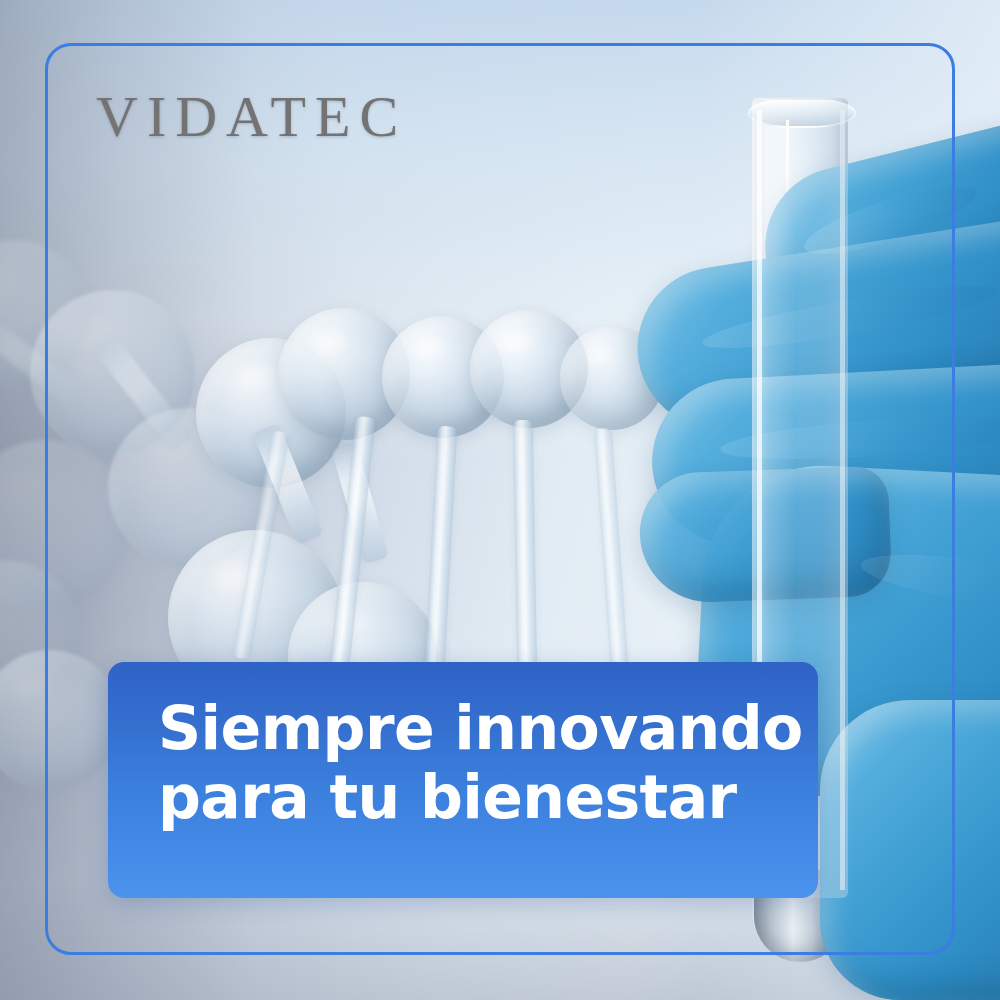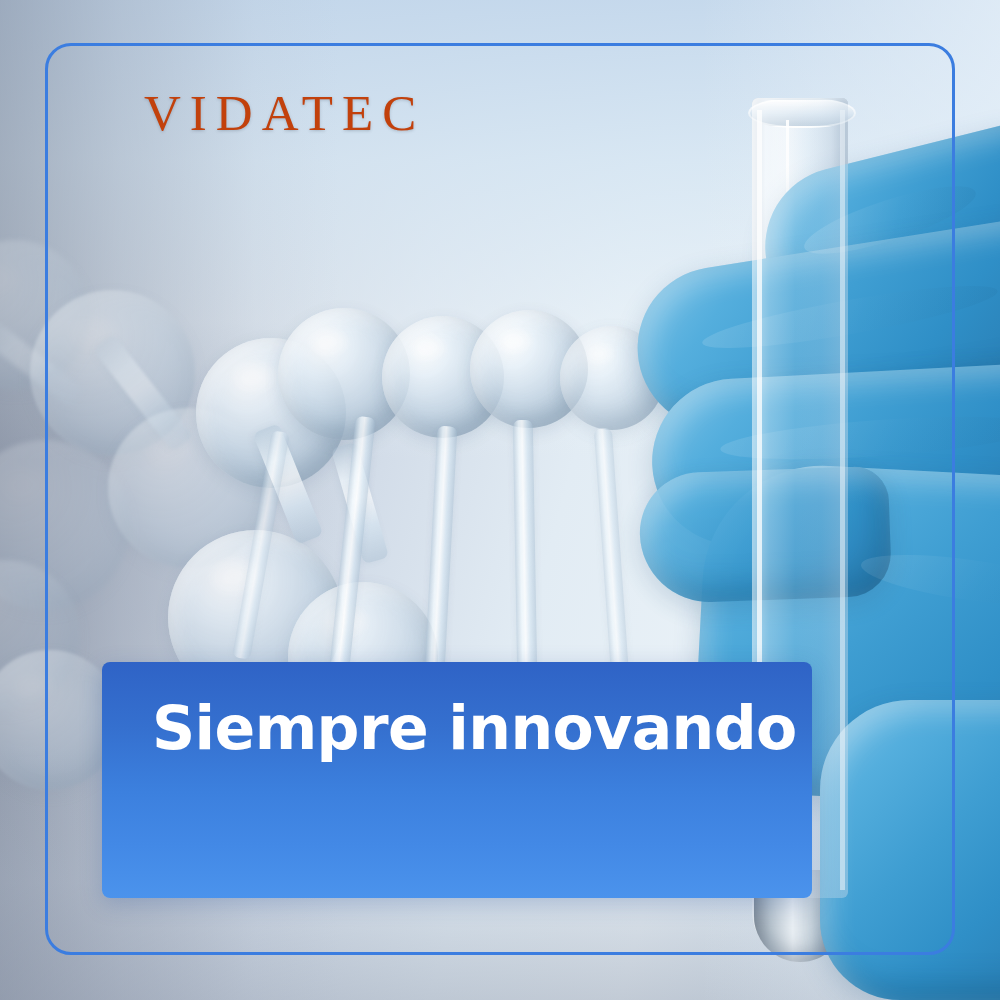--- a/index.html
+++ b/index.html
@@ -206,44 +206,43 @@
   
   .logo {
     position: absolute;
     left: 96px;
     top: 88px;
     width: 420px;
     color: #ffffff;
   }
   .logo-word {
     font-family: "Liberation Serif", "DejaVu Serif", serif;
-    font-size: 51px;
+    font-size: 58px;
     letter-spacing: 9px;
     line-height: 1.0;
-    color: #c2410c;
+    color: #737373;
     text-shadow: 0 1px 3px rgba(70,85,105,0.30);
-    margin-left: 48px;
   }
   .logo-tagline {
     font-family: "Liberation Serif", "DejaVu Serif", serif;
     font-size: 18.5px;
     letter-spacing: 0.6px;
     margin-top: 6px;
     color: #f4f7fb;
     text-shadow: 0 1px 2px rgba(70,85,105,0.28);
   }
 
   
   .banner {
     position: absolute;
-    left: 102px;
+    left: 108px;
     top: 662px;
     width: 710px;
     height: 236px;
-    border-radius: 8px;
+    border-radius: 16px;
     background: linear-gradient(180deg,
       #2f63c6 0%,
       #3570cf 28%,
       #3c80de 55%,
       #4389e6 78%,
       #4b93ec 100%);
     box-shadow: 0 6px 22px rgba(40,80,150,0.25);
   }
   .banner-text {
     position: absolute;
@@ -342,16 +341,17 @@
 
   <div class="frame"></div>
 
   <div class="logo">
     <div class="logo-word">VIDATEC</div>
   </div>
 
   <div class="banner">
     <div class="banner-text">
       <span class="banner-line">Siempre innovando</span>
+      <span class="banner-line">para tu bienestar</span>
     </div>
   </div>
 
 </div>
 
 </body></html>

